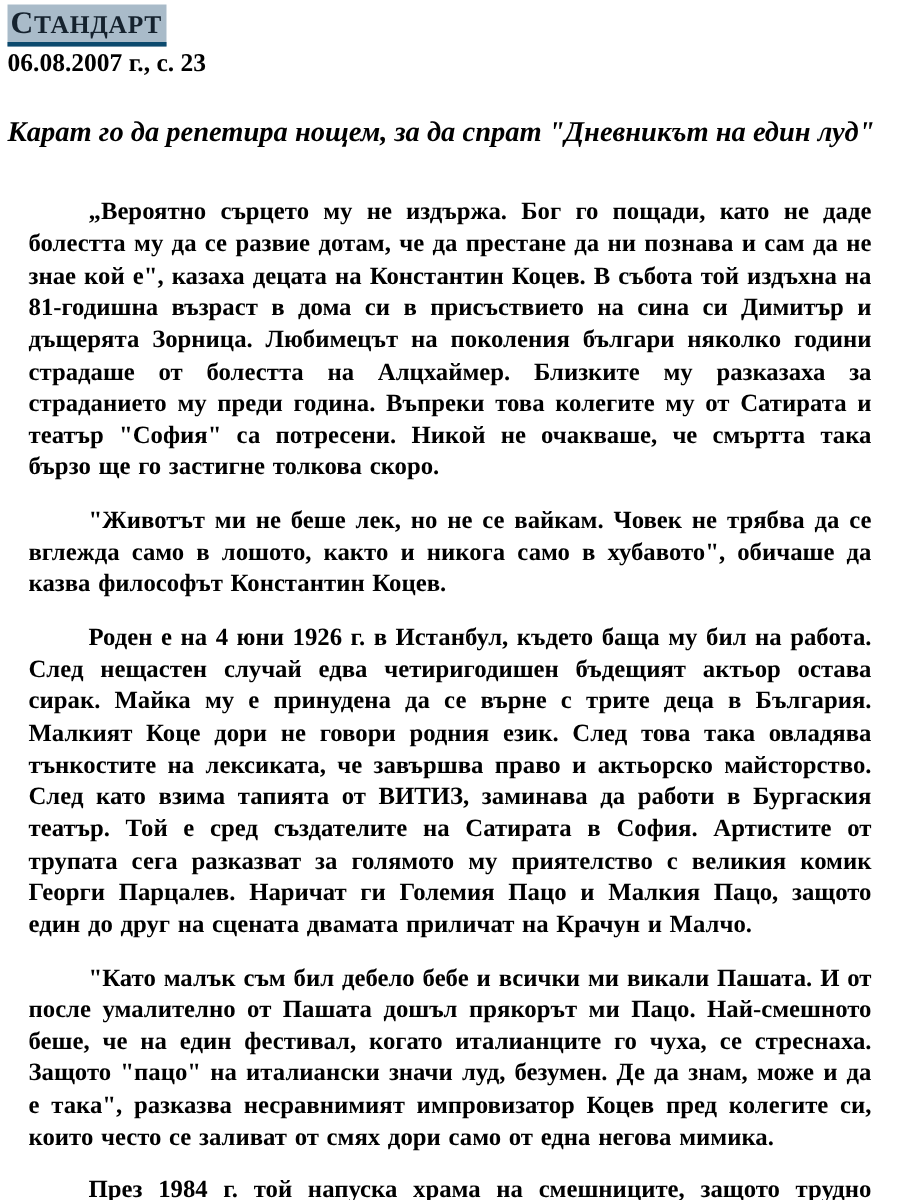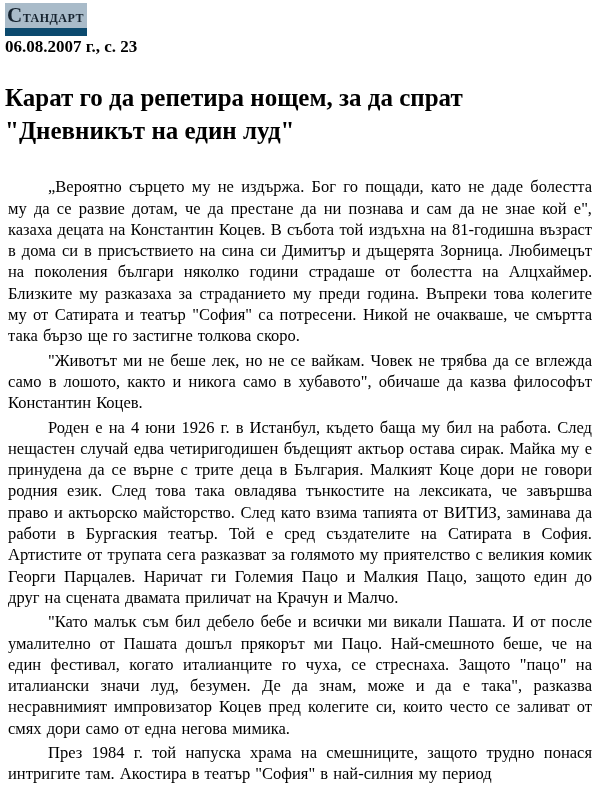--- a/index.html
+++ b/index.html
@@ -8,27 +8,27 @@
     width: 600px;
     height: 800px;
     background: #ffffff;
     overflow: hidden;
     padding: 3px 5px 0 5px;
     font-family: "Liberation Serif", serif;
     color: #000000;
   }
   .masthead {
     display: inline-block;
-    font-size: 12px;
+    font-size: 17px;
     font-weight: bold;
     letter-spacing: 0.5px;
     color: #15222e;
     background: #a9bbc9;
     padding: 1px 3px 1px 2px;
-    border-bottom: 8px solid #0c4a6e;
+    border-bottom: 3px solid #0c4a6e;
     text-decoration: none;
     line-height: 1.1;
   }
   .masthead::first-letter { font-size: 21px; }
   .dateline {
     font-size: 17px;
     font-weight: bold;
     margin: 2px 0 13px 0;
     line-height: 1.1;
   }
@@ -39,33 +39,35 @@
     margin: 19px 0 0 0;
     line-height: 1.33;
   }
   .headline {
     font-size: 19.5px;
     font-weight: bold;
     margin: 14px 0 0 0;
     line-height: 1.2;
   }
   .subhead {
-    font-size: 25px;
+    font-size: 19px;
     font-weight: bold;
+    font-style: italic;
     margin: 24px 0 0 0;
     line-height: 1.33;
   }
   .article-body { margin-top: 29px; }
   .article-body p {
-    margin: 3px;
+    margin: 14px;
     font-size: 16.5px;
     line-height: 21.3px;
     text-align: justify;
     text-indent: 40px;
     word-spacing: 1px;
+    font-weight: bold;
   }
 </style>
 </head>
 <body>
 
 <div class="page">
 
   <div>
     <a href="#" class="masthead">СТАНДАРТ</a>
     <div class="dateline">06.08.2007 г., с. 23</div>

